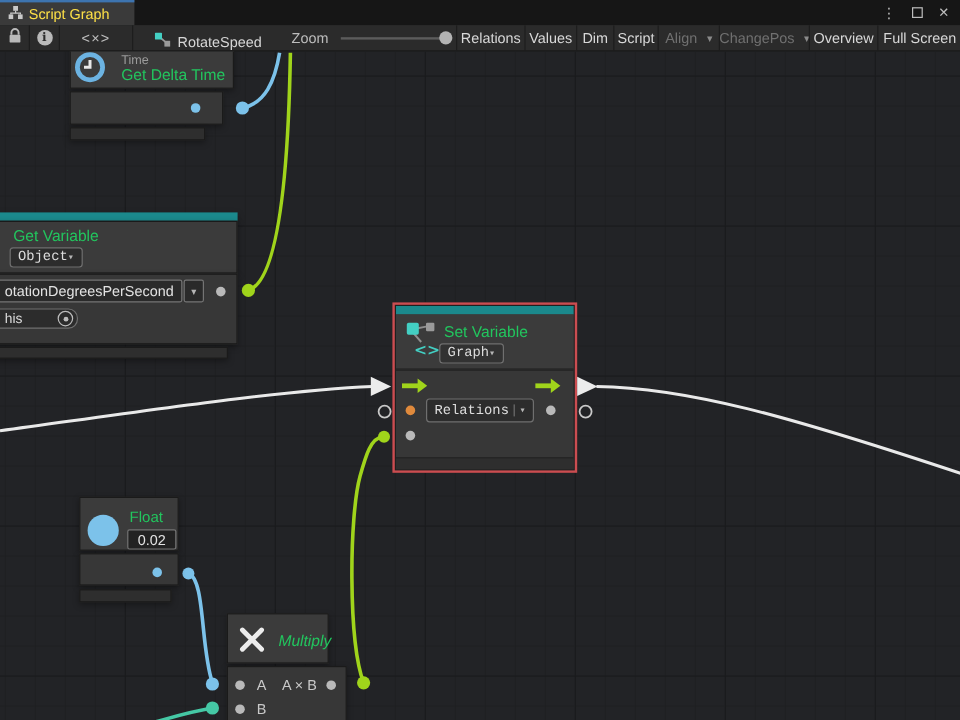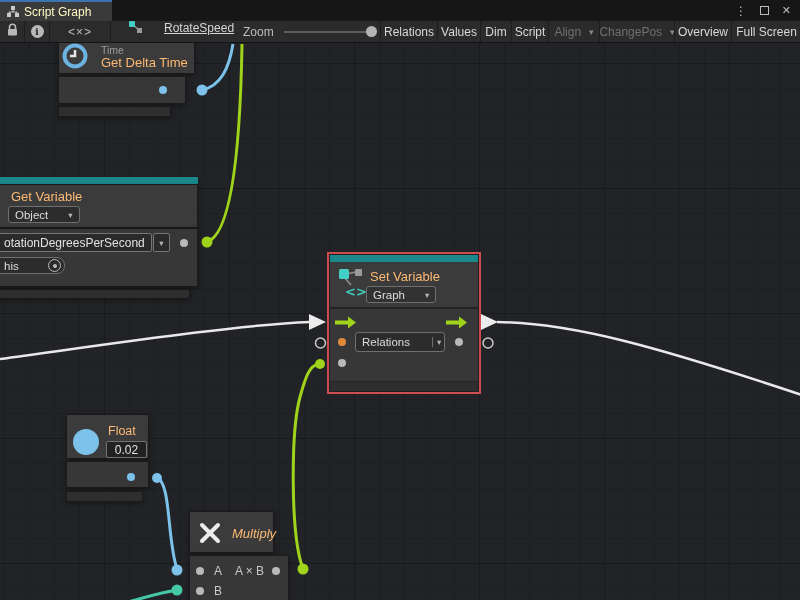--- a/index.html
+++ b/index.html
@@ -2,33 +2,33 @@
 <html><head>
 <meta charset="utf-8">
 <style>
   * { margin:0; padding:0; box-sizing:border-box; }
   body { font-family:"Liberation Sans", sans-serif; background:#000; }
   .stage { position:relative; width:800px; height:600px; overflow:hidden; background:#222326; }
 
   
   .tabstrip { position:absolute; left:0; top:0; width:800px; height:21px; background:#161616; display:flex; }
   .tab { width:112px; height:21px; background:#3a3a3a; border-top:2px solid #3d74b0; display:flex; align-items:center; gap:5px; padding-left:7px; }
-  .tab-label { font-size:12px; color:#fef9c3; white-space:nowrap; }
+  .tab-label { font-size:12px; color:#fde047; white-space:nowrap; }
   .win-controls { margin-left:auto; display:flex; align-items:center; gap:13px; padding-right:9px; color:#bdbdbd; }
   .kebab { font-size:12px; }
   .maxbox { width:9px; height:9px; border:1.5px solid #bdbdbd; display:inline-block; }
   .closex { font-size:11px; }
 
   
   .toolbar { position:absolute; left:0; top:21px; width:800px; height:22px; background:#2b2b2b; border-bottom:1px solid #141414; display:flex; overflow:hidden; font-size:12px; color:#d6d6d6; }
   .tb-left { width:380px; flex:none; display:flex; align-items:stretch; overflow:hidden; }
   .tb-icon-btn { display:flex; align-items:center; justify-content:center; border-right:1px solid #1d1d1d; flex:none; }
   .info-circle { width:13px; height:13px; border-radius:50%; background:#b9b9b9; color:#2b2b2b; font-size:10px; font-weight:bold; display:flex; align-items:center; justify-content:center; font-family:"DejaVu Serif", serif; }
   .code-glyph { color:#bdbdbd; letter-spacing:1px; font-size:12px; }
-  .graph-name { display:flex; align-items:flex-start; gap:22px; padding-left:18px; width:122px; flex:none;text-decoration:underline; }
+  .graph-name { display:flex; align-items:flex-end; gap:6px; padding-left:18px; width:122px; flex:none; }
   .zoom-sec { display:flex; align-items:center; padding-left:10px; flex:1; min-width:0; }
   .zoom-label { color:#bdbdbd; margin-right:10px; }
   .zoom-track { position:relative; width:88px; height:2px; background:#5c5c5c; flex:none; }
   .zoom-handle { position:absolute; right:-5px; top:-5px; width:11px; height:11px; border-radius:50%; background:#b3b3b3; }
   .tb-btn { flex:none; display:flex; align-items:center; justify-content:center; border-left:1px solid #1d1d1d; white-space:nowrap; overflow:hidden; color:#d8d8d8; }
   .tb-btn.disabled { color:#707070; gap:4px; }
   .tb-btn .caret { font-size:9px; color:#8a8a8a; margin-left:4px; }
 
   
   .canvas { position:absolute; left:0; top:43px; width:800px; height:557px; overflow:hidden;
@@ -40,26 +40,26 @@
       linear-gradient(to bottom, #1e1f21 1px, transparent 1px);
     background-size:125px 125px, 125px 125px, 25px 25px, 25px 25px;
     background-position:104px 0, 0 20px, 4px 0, 0 20px; }
   svg.layer { position:absolute; left:0; top:0; width:800px; height:557px; pointer-events:none; }
   .links { z-index:1; } .markers { z-index:3; }
 
   
   .nseg { position:absolute; background:#373737; border:1px solid #1a1a1a; z-index:2; box-shadow:0 2px 5px rgba(0,0,0,.35); }
   .nhead { background:#3b3b3b; }
   .nfoot { background:#2e2e2e; }
-  .ntitle { position:absolute; font-size:13px; color:#fdba74; white-space:nowrap; }
+  .ntitle { position:absolute; font-size:13px; color:#22c55e; white-space:nowrap; }
   .ncat { position:absolute; font-size:10.5px; color:#9b9b9b; white-space:nowrap; }
   .port { position:absolute; width:8px; height:8px; border-radius:50%; background:#b9b9b9; }
   .port.blue { background:#7cc2ea; } .port.orange { background:#e08a3c; }
   .plabel { position:absolute; font-size:12px; color:#c9c9c9; white-space:nowrap; }
-  .dd { position:absolute; background:#2c2c2c; border:1px solid #6f6f6f; border-radius:3px; color:#dcdcdc; font-size:11.5px; display:flex; align-items:center; padding:0 6px; gap:20px; white-space:nowrap; }
+  .dd { position:absolute; background:#2c2c2c; border:1px solid #6f6f6f; border-radius:3px; color:#dcdcdc; font-size:11.5px; display:flex; align-items:center; padding:0 6px; gap:0; white-space:nowrap;font-family:Liberation Mono, monospace; }
   .dd .caret { font-size:8.5px; color:#b5b5b5; }
   .dd .dd-div { width:1px; align-self:stretch; background:#6f6f6f; margin:0 0 0 2px; }
   .valbox { position:absolute; background:#222; border:1px solid #747474; border-radius:2px; color:#e2e2e2; font-size:12px; display:flex; align-items:center; justify-content:center; }
   .objfield { position:absolute; background:#2c2c2c; border:1px solid #6f6f6f; border-radius:8px; color:#dcdcdc; font-size:11.5px; display:flex; align-items:center; }
   .picker { width:13px; height:13px; border-radius:50%; border:1px solid #bdbdbd; position:absolute; display:flex; align-items:center; justify-content:center; }
   .picker::after { content:""; width:4px; height:4px; border-radius:50%; background:#bdbdbd; }
   .flow-arrow { position:absolute; width:22px; height:13px; }
 
   
   .sel { position:absolute; left:327px; top:209px; width:154px; height:142px; border:2px solid #cb4d51; background:#202020; padding:1px; z-index:2; }

